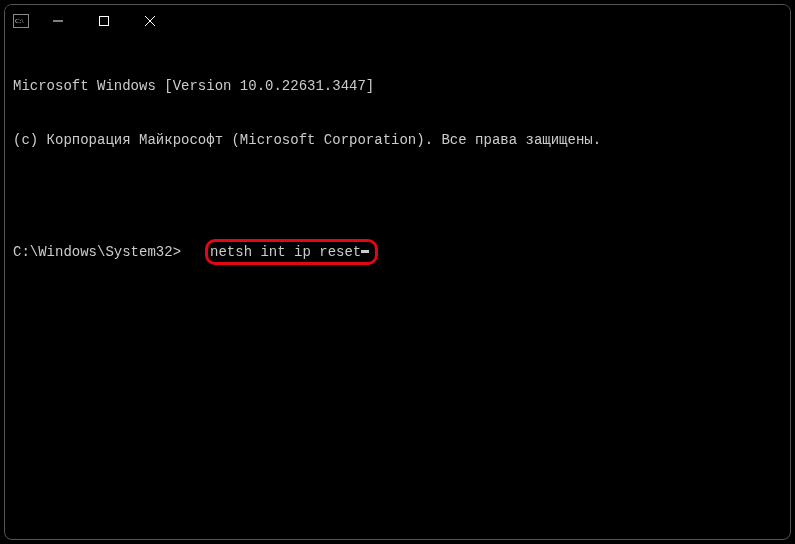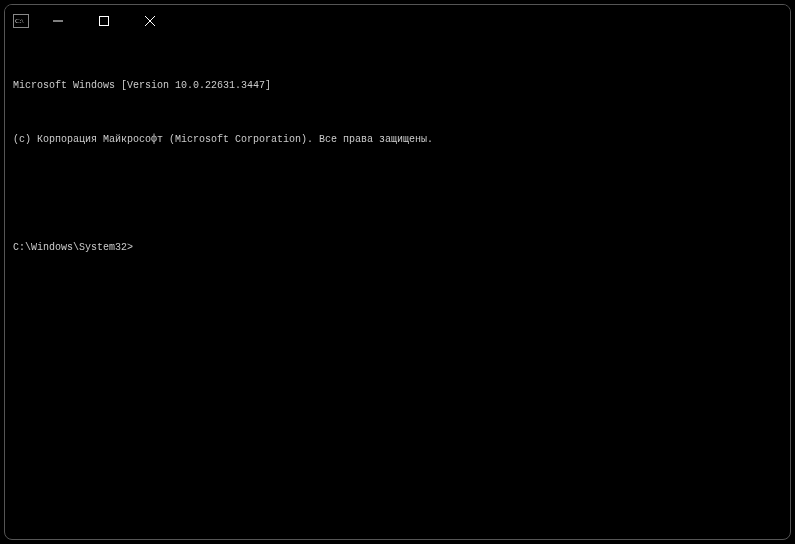--- a/index.html
+++ b/index.html
@@ -67,21 +67,21 @@
       width: 10px;
       height: 10px;
       stroke: #fff;
       stroke-width: 1;
       fill: none;
     }
     .terminal {
       padding: 4px 8px;
       color: #cccccc;
       font-family: Consolas, 'Courier New', monospace;
-      font-size: 10px;
+      font-size: 14px;
       line-height: 18px;
       white-space: pre;
       position: relative;
     }
     .terminal-line {
       min-height: 18px;
     }
     .prompt-line {
       display: flex;
       align-items: center;
@@ -133,16 +133,16 @@
             <line x1="10" y1="0" x2="0" y2="10"></line>
           </svg>
       </div>
     </div>
   </div>
   <div class="terminal">
     <div class="terminal-line">Microsoft Windows [Version 10.0.22631.3447]</div>
     <div class="terminal-line">(c) Корпорация Майкрософт (Microsoft Corporation). Все права защищены.</div>
     <div class="terminal-line"></div>
     <div class="terminal-line prompt-line">
-      <span>C:\Windows\System32&gt;</span>
+      <span>C:\Windows\System32&gt;</span><span class="highlight-box"><span>netsh int ip reset</span><span class="cursor"></span></span>
     </div>
   </div>
 </div>
 
 </body></html>

